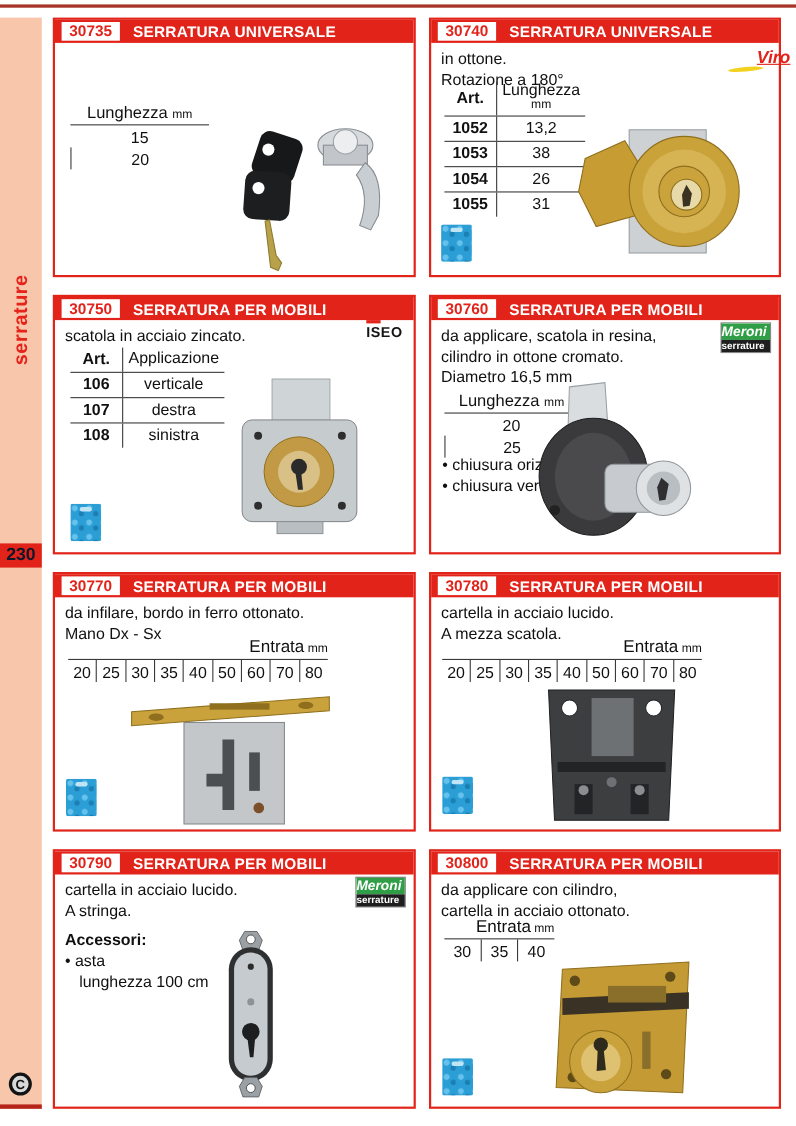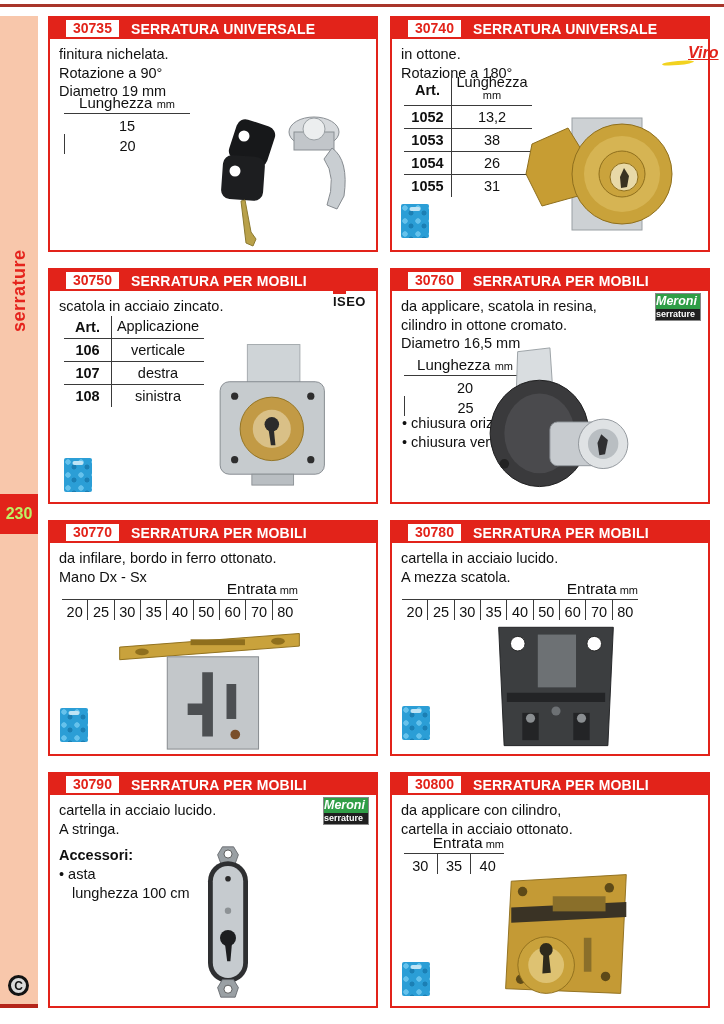--- a/index.html
+++ b/index.html
@@ -12,39 +12,39 @@
 
   
   .sidebar { position:absolute; left:0; top:16px; width:38px; height:992px; background:#f8c7ab; border-bottom:4px solid #b5251a; }
   .sidebar-label {
     position:absolute; top:195px; left:0; width:38px; height:160px;
     display:flex; align-items:center; justify-content:center;
     writing-mode:vertical-rl; transform:rotate(180deg);
     color:#e5231c; font-weight:bold; font-size:18px; letter-spacing:.5px;
   }
   .page-badge {
-    position:absolute; top:478px; left:0; width:38px; height:40px; background:#e2231a;
-    color:#bef264; font-weight:bold; font-size:16px;
+    position:absolute; top:478px; left:0; width:38px; height:22px; background:#e2231a;
+    color:#0f172a; font-weight:bold; font-size:16px;
     display:flex; align-items:center; justify-content:center;
   }
   .corner-mark {
     position:absolute; bottom:8px; left:8px; width:21px; height:21px; border-radius:50%;
     background:#d9d9d9; border:3px solid #131313; color:#131313;
     font-weight:900; font-size:12px; display:flex; align-items:center; justify-content:center;
   }
 
   
   .grid {
     position:absolute; left:48px; top:16px;
     display:grid; grid-template-columns:330px 320px; grid-auto-rows:236px;
     column-gap:12px; row-gap:16px;
   }
   .card { position:relative; border:2px solid #e2231a; background:#fff; }
   .card-head { position:absolute; top:0; left:0; right:0; height:21px; background:#e2231a; display:flex; align-items:center; }
-  .code { background:#fff; color:#e2231a; font-weight:bold; font-size:14px; padding:0 7px; margin-left:16px; height:17px; line-height:17px; }
+  .code { background:#fff; color:#e2231a; font-weight:bold; font-size:14px; padding:0 7px; margin-left:6px; height:17px; line-height:17px; }
   .title { color:#fff; font-weight:bold; font-size:14px; margin-left:12px; letter-spacing:.2px; }
   .desc { position:absolute; top:27px; left:9px; font-size:14.5px; line-height:18.5px; }
 
   
   .t-simple { position:absolute; text-align:center; }
   .ts-hdr { font-size:15px; border-bottom:1.6px solid #3a3a3a; padding-bottom:2px; }
   .unit { font-size:11px; }
   .ts-vals { display:flex;flex-direction:column; }
   .ts-vals .cell { flex:1; padding:4px 0 0; font-size:14.5px; }
   .ts-vals .cell + .cell { border-left:1.6px solid #3a3a3a; }
@@ -107,25 +107,20 @@
   <div class="corner-mark">C</div>
 </aside>
 
 <main class="grid">
 
   <section class="card">
     <header class="card-head">
       <span class="code">30735</span>
       <span class="title">SERRATURA UNIVERSALE</span>
     </header>
-    <div class="desc">
-        <div>finitura nichelata.</div>
-        <div>Rotazione a 90°</div>
-        <div>Diametro 19 mm</div>
-      </div>
     <div class="t-simple" style="left:14px; top:76px; width:126px;">
       <div class="ts-hdr"><span>Lunghezza</span> <span class="unit">mm</span></div>
       <div class="ts-vals">
           <span class="cell">15</span>
           <span class="cell">20</span>
         </div>
     </div>
     <svg class="photo" style="left:142px; top:78px;" width="180" height="152" viewBox="0 0 180 152">
       <ellipse cx="122" cy="36" rx="25" ry="15" fill="#d7dadd" stroke="#8a8f94"></ellipse>
       <rect x="102" y="36" width="40" height="18" fill="#c2c6ca" stroke="#8a8f94"></rect>

